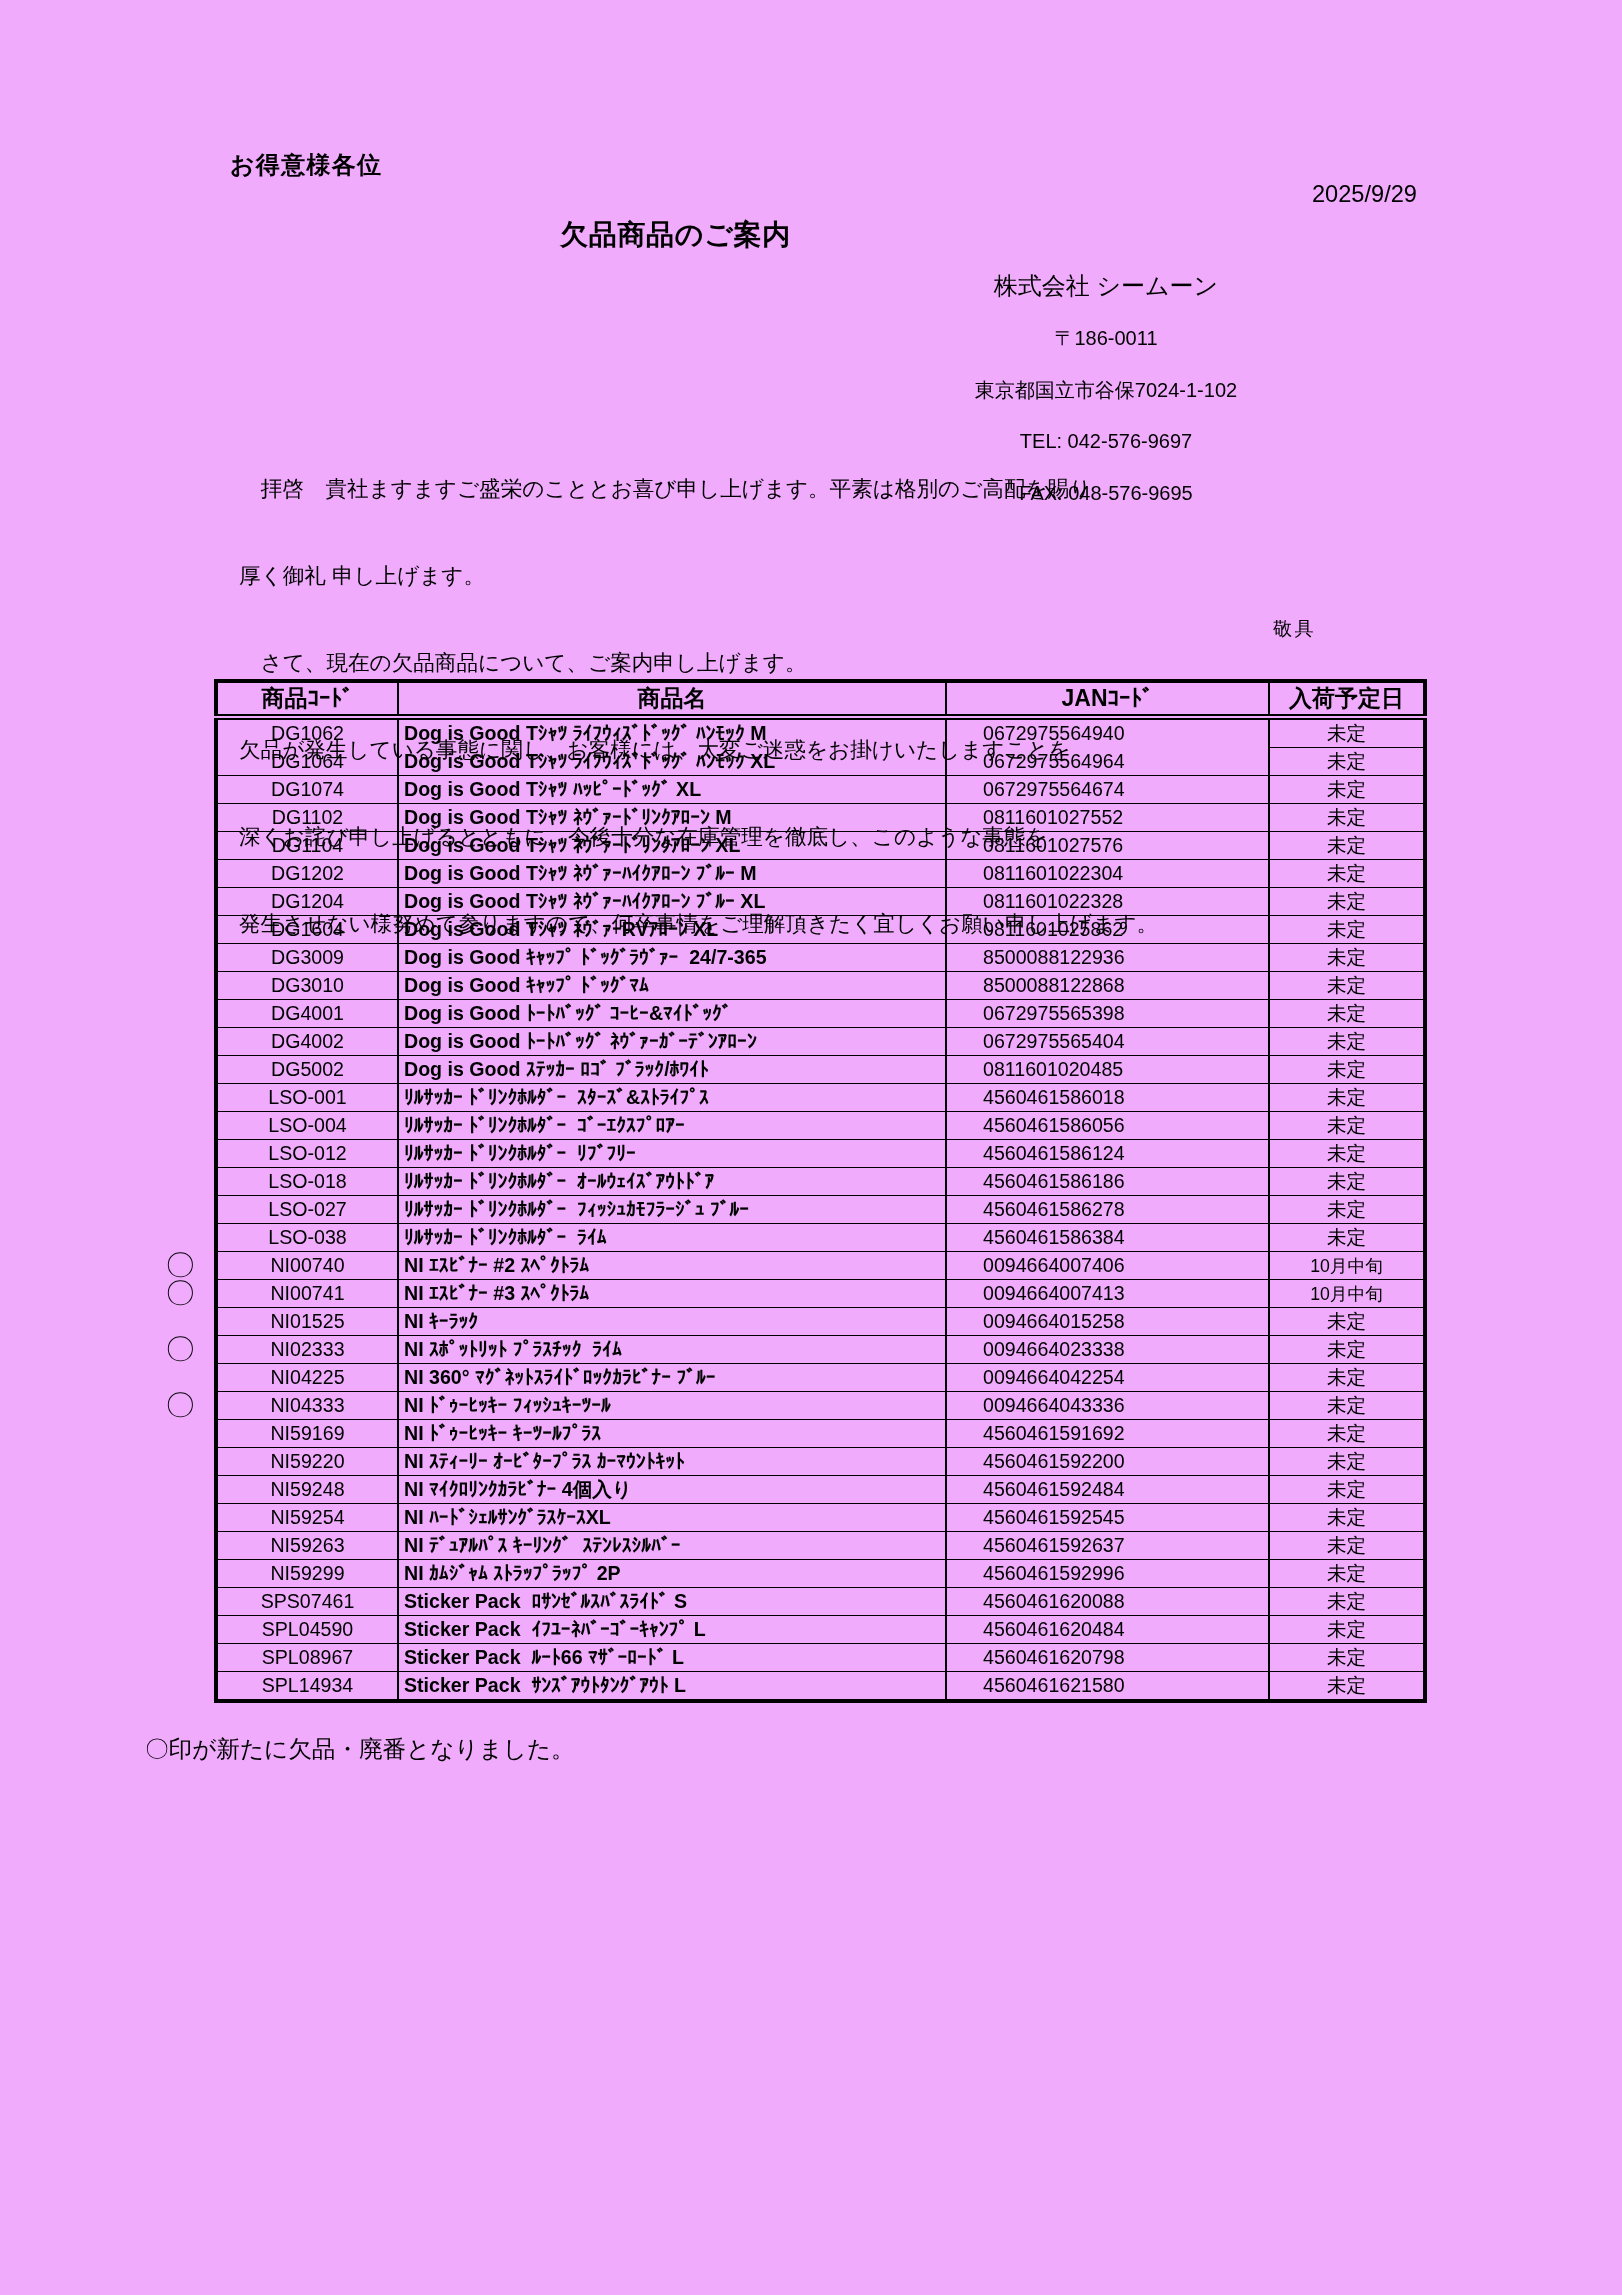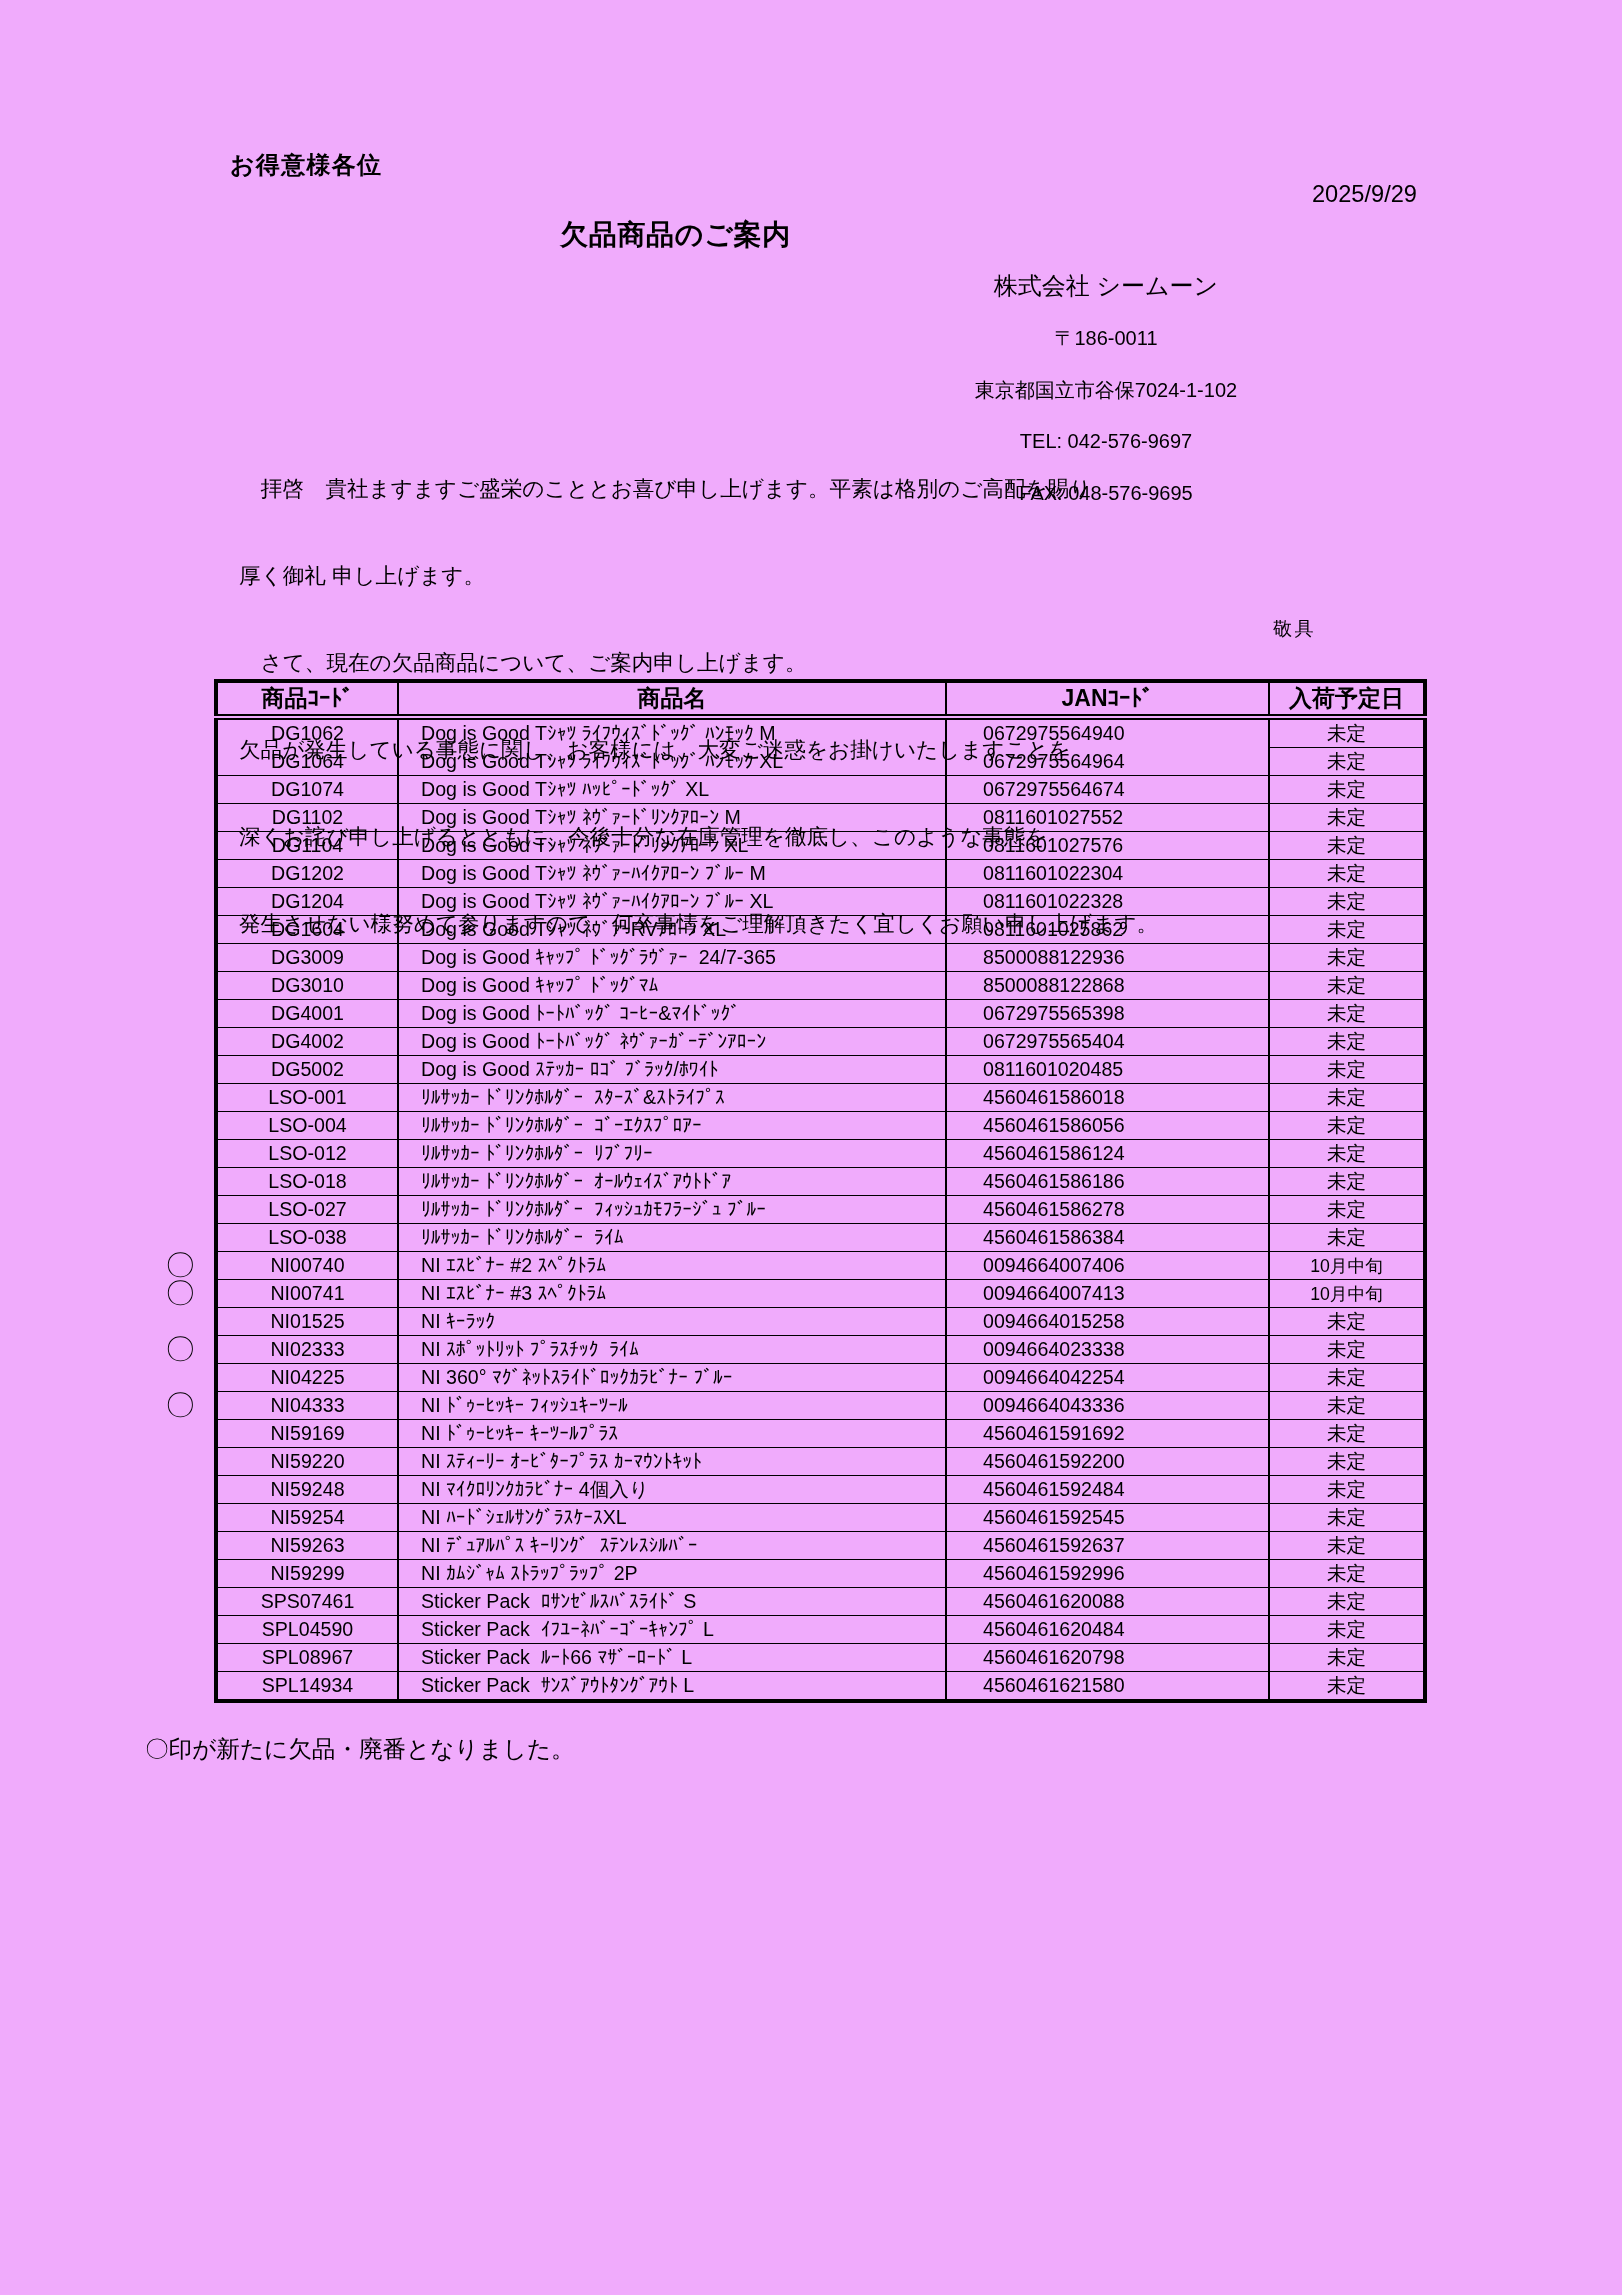--- a/index.html
+++ b/index.html
@@ -98,22 +98,23 @@
     padding-right: 11.8px;
     line-height: 27px;
   }
   .product-table td.code-cell {
     text-align: center;
     border-left: 4.6px solid #000;
     border-right: 2.6px solid #000;
   }
   .product-table td.name-cell {
     text-align: left;
-    padding-left: 22px;
+    padding-left: 5px;
     border-right: 2.6px solid #000;
+    font-weight: bold;
   }
   .product-table td.jan-cell {
     text-align: left;
     border-right: 2.6px solid #000;
     padding-left: 36px;
   }
   .product-table td.eta-cell {
     text-align: center;
     border-right: 4.6px solid #000;
   }

